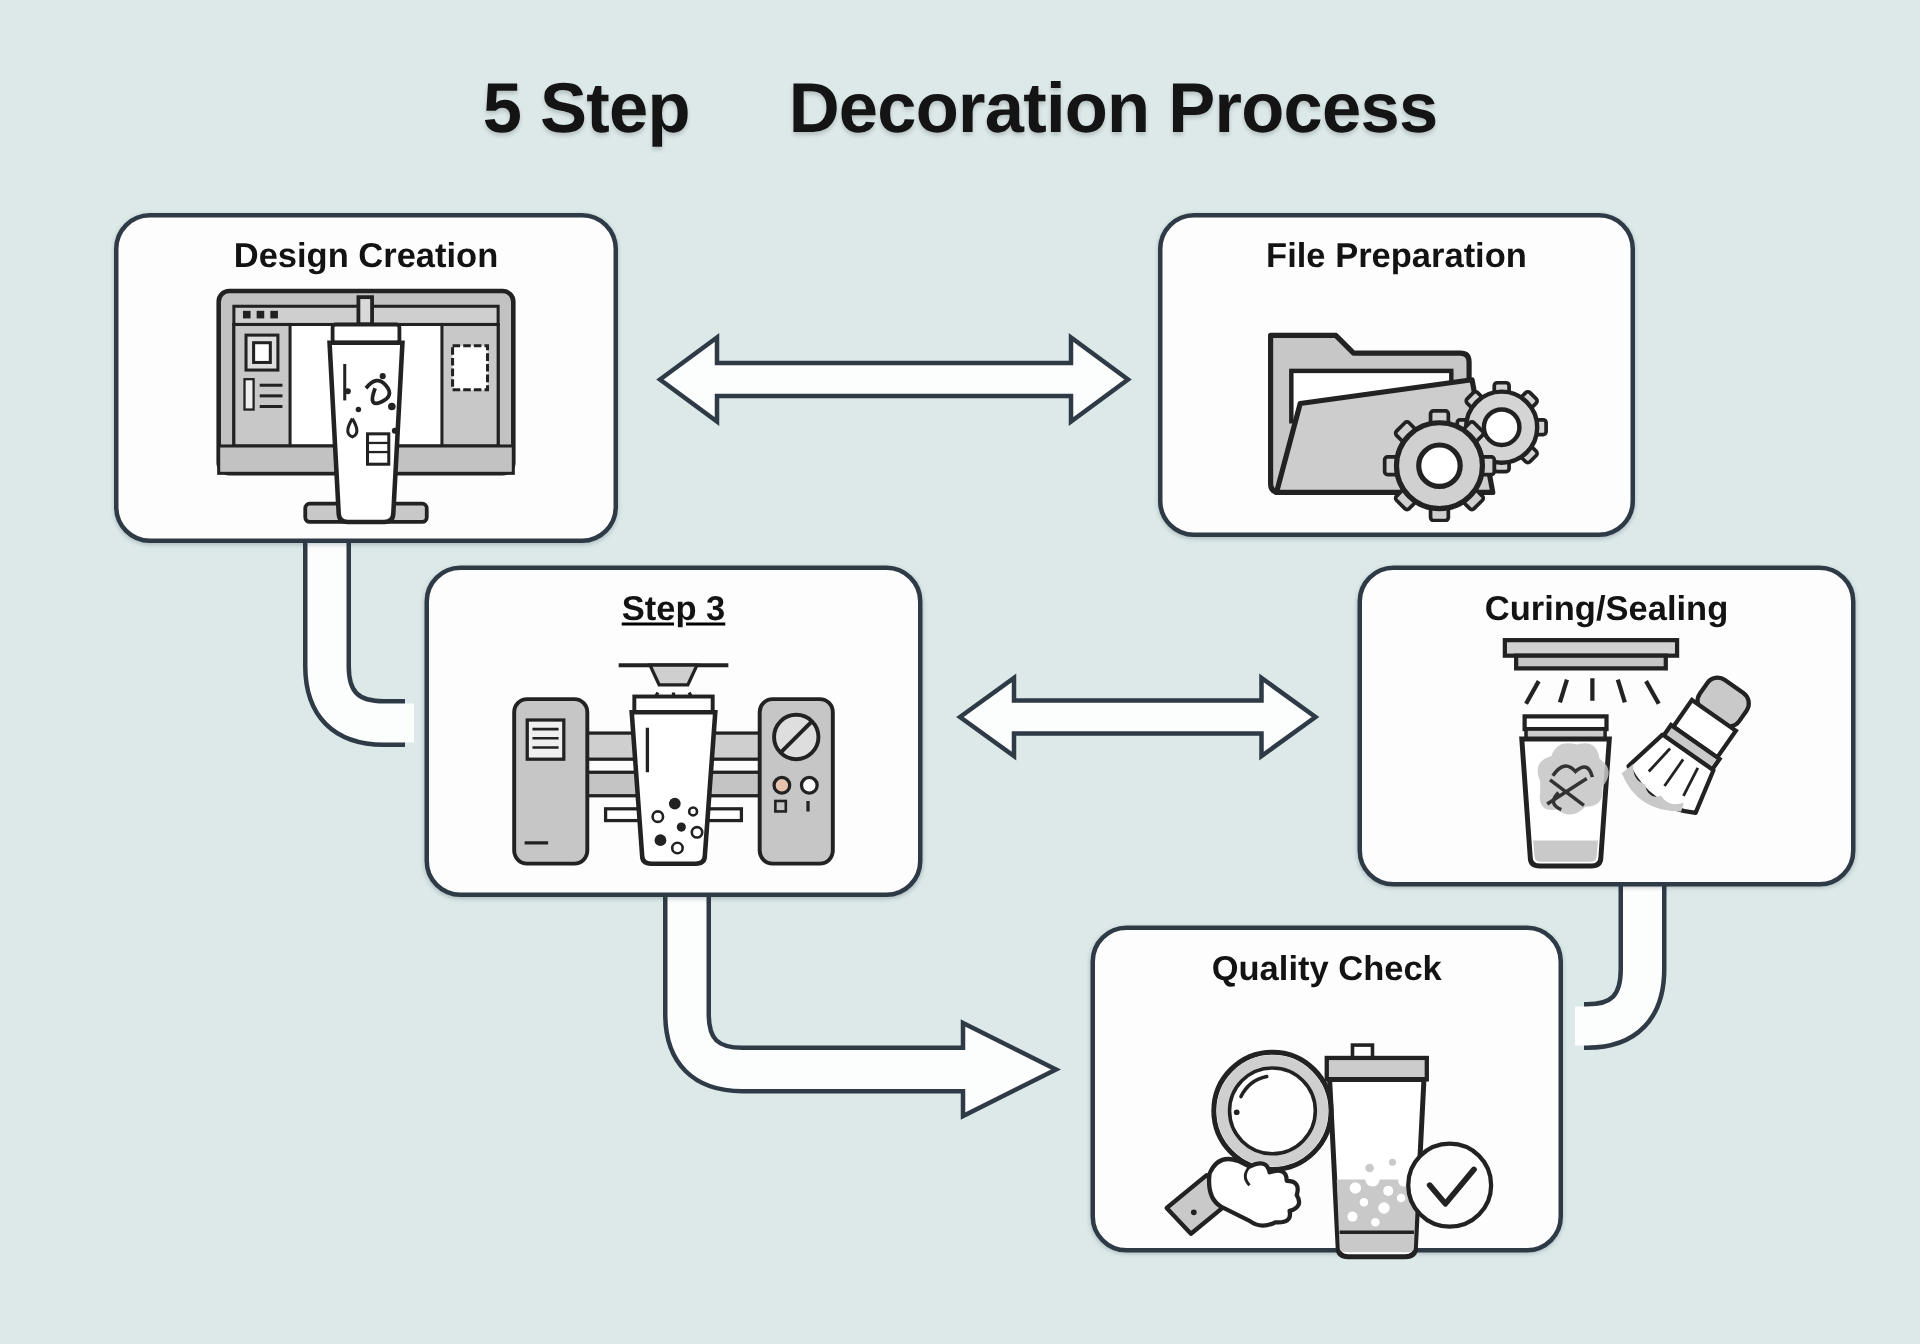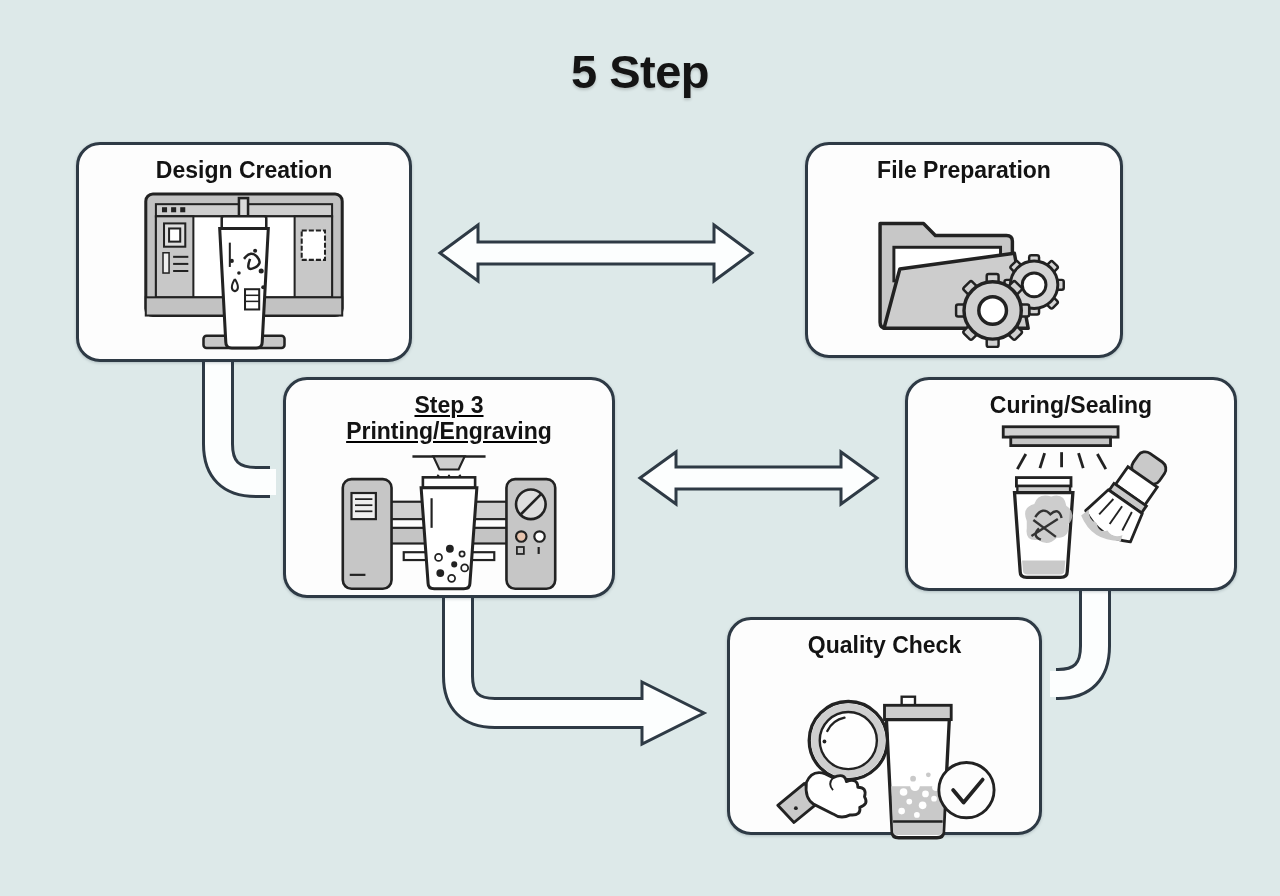--- a/index.html
+++ b/index.html
@@ -20,33 +20,34 @@
     background:#fdfdfd;border:3px solid #2e3a45;border-radius:24px;
     box-shadow:0 1px 3px rgba(40,60,70,.25);
     display:flex;flex-direction:column;align-items:center;
     padding-top:13px;z-index:2;
   }
   .node-title{
     font-size:23px;font-weight:800;color:#131313;line-height:1.12;
   }
   .icon-wrap{flex:1;width:100%;display:flex;align-items:center;justify-content:center;}
   #node-design{left:76px;top:142px;width:336px;height:220px;}
-  #node-file{left:805px;top:142px;width:318px;height:216px;}
+  #node-file{left:772px;top:142px;width:318px;height:216px;}
   #node-printing{left:283px;top:377px;width:332px;height:221px;text-decoration:underline;}
   #node-curing{left:905px;top:377px;width:332px;height:214px;}
   #node-quality{left:727px;top:617px;width:315px;height:218px;gap:32px;}
   #connector-layer{position:absolute;left:0;top:0;z-index:1;pointer-events:none;}
 </style>
 </head>
 <body>
 
 <div class="canvas">
 
   <div class="title">
     <span>5 Step</span>
+    <span>Decoration Process</span>
   </div>
 
   <svg id="connector-layer" width="1280" height="896" viewBox="0 0 1280 896">
 
     <g>
       <path d="M218,358 L218,444 Q218,482 256,482 L270,482" fill="none" stroke="#2e3a45" stroke-width="32"></path>
       <path d="M218,356 L218,444 Q218,482 256,482 L276,482" fill="none" stroke="#fcfefe" stroke-width="26"></path>
     </g>
 
     <g>
@@ -152,21 +153,20 @@
           </g>
           <circle cx="154" cy="122" r="29" fill="#d0d0d0" stroke="#222" stroke-width="3.5"></circle>
           <circle cx="154" cy="122" r="14" fill="#ffffff" stroke="#222" stroke-width="3.5"></circle>
         </g>
       </svg>
     </div>
   </div>
 
   <div class="node" id="node-printing">
     <div class="node-title">Step 3</div>
-    <div class="node-title">Printing/Engraving</div>
     <div class="icon-wrap">
       <svg width="268" height="148" viewBox="0 0 260 170">
 
         <line x1="88" y1="12" x2="172" y2="12" stroke="#222" stroke-width="3"></line>
         <polygon points="112,12 148,12 141,27 119,27" fill="#cfcfcf" stroke="#222" stroke-width="2.5"></polygon>
         <line x1="118" y1="33" x2="111" y2="47" stroke="#222" stroke-width="2.5"></line>
         <line x1="130" y1="33" x2="130" y2="49" stroke="#222" stroke-width="2.5"></line>
         <line x1="142" y1="33" x2="149" y2="47" stroke="#222" stroke-width="2.5"></line>
 
         <rect x="60" y="64" width="140" height="20" fill="#cfcfcf" stroke="#222" stroke-width="2.5"></rect>

